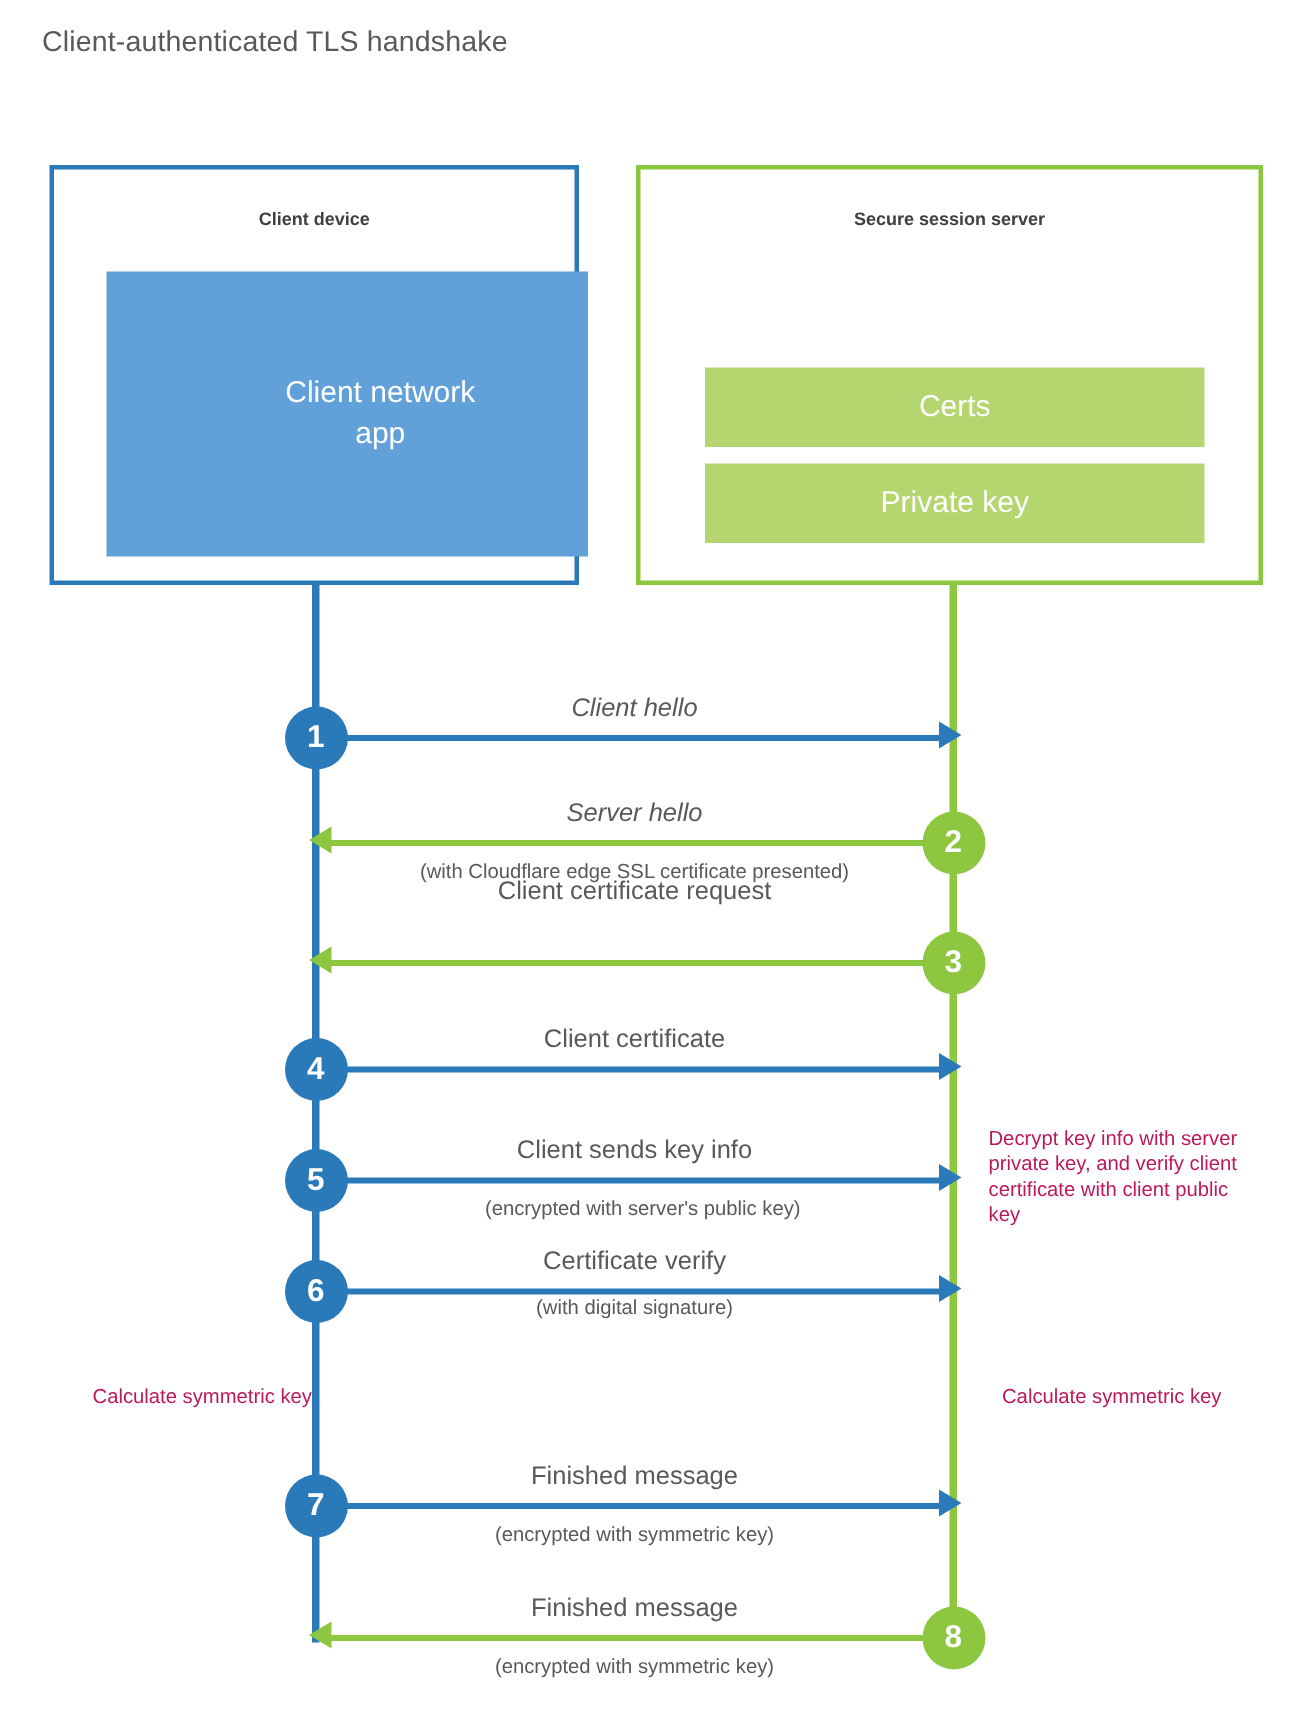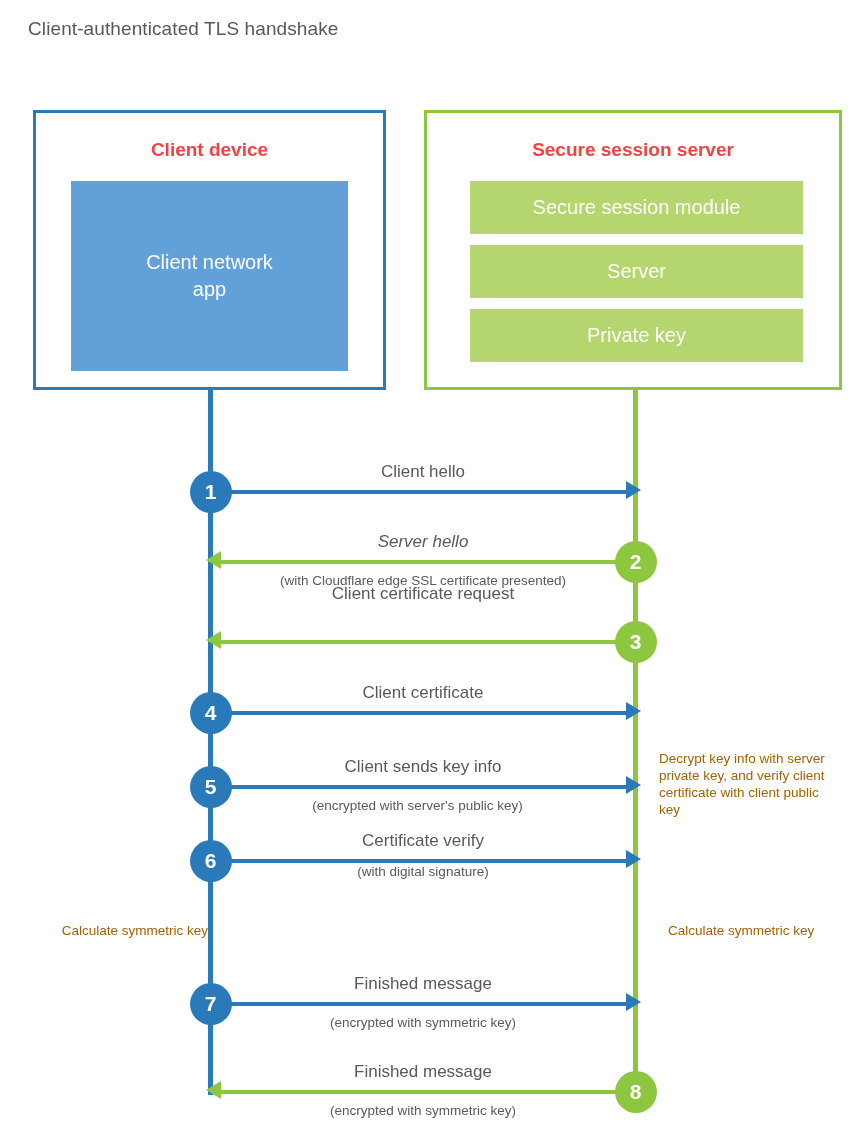--- a/index.html
+++ b/index.html
@@ -29,33 +29,34 @@
   #client-box{
     left:33px;top:110px;width:353px;height:280px;
     border:3px solid #2a7ab9;
   }
   #server-box{
     left:424px;top:110px;width:418px;height:280px;
     border:3px solid #8dc63f;
   }
   .party-title{
     text-align:center;
-    font-size:19px;
+    font-size:12px;
     font-weight:bold;
-    color:#ef4444;
+    color:#404040;
     margin-top:26px;
   }
   #client-app{
     position:absolute;left:35px;top:68px;width:277px;height:190px;
     background:#61a0d8;
     color:#ffffff;
     font-size:20px;
     line-height:27px;
     display:flex;align-items:center;justify-content:center;
     text-align:center;
+    padding-left:44px;
   }
   .server-item{
     position:absolute;left:43px;width:333px;height:53px;
     background:#b5d66f;
     color:#ffffff;
     font-size:20px;
     display:flex;align-items:center;justify-content:center;
     text-align:center;
   }
   #server-item-0{top:68px;}
@@ -104,78 +105,75 @@
     text-align:center;
     font-size:13.5px;
     color:#58595b;
     white-space:nowrap;
   }
 
   
   .side-note{
     font-size:13.5px;
     line-height:17px;
-    color:#a16207;
+    color:#be185d;
   }
   #note-decrypt{left:659px;top:750px;width:180px;text-align:left;}
   #note-calc-client{left:60px;top:922px;width:148px;text-align:right;}
   #note-calc-server{left:668px;top:922px;width:170px;text-align:left;}
 </style>
 </head>
 <body>
 
 <div class="abs" id="page-title">Client-authenticated TLS handshake</div>
 
 <div class="abs party-box" id="client-box">
   <div class="party-title">Client device</div>
   <div id="client-app">
     <span style="white-space: pre-line;">Client network
 app</span>
   </div>
 </div>
 
 <div class="abs party-box" id="server-box">
   <div class="party-title">Secure session server</div>
-  <div class="server-item" id="server-item-0">
-    <span>Secure session module</span>
-  </div>
   <div class="server-item" id="server-item-1">
-    <span>Server</span>
+    <span>Certs</span>
   </div>
   <div class="server-item" id="server-item-2">
     <span>Private key</span>
   </div>
 </div>
 
 <div class="abs" id="client-lifeline"></div>
 <div class="abs" id="server-lifeline"></div>
 
 <div id="messages-layer">
     <div class="abs msg-line blue" style="left: 210.5px; top: 490px; width: 417px;"></div>
     <div class="abs arrow-head right blue" style="top: 481px; left: 625.5px; border-left-color: rgb(42, 122, 185);"></div>
     <div class="abs step-circle blue" style="left: 189.5px; top: 471px;">1</div>
-    <div class="abs msg-label" style="left: 210.5px; width: 425px; top: 462px;">Client hello</div>
+    <div class="abs msg-label" style="left: 210.5px; width: 425px; top: 462px; font-style: italic;">Client hello</div>
     <div class="abs msg-line green" style="left: 218.5px; top: 560px; width: 417px;"></div>
     <div class="abs arrow-head left green" style="top: 551px; left: 205.5px; border-right-color: rgb(141, 198, 63);"></div>
     <div class="abs step-circle green" style="left: 614.5px; top: 541px;">2</div>
     <div class="abs msg-label" style="left: 210.5px; width: 425px; top: 532px; font-style: italic;">Server hello</div>
     <div class="abs msg-sub" style="left: 210.5px; width: 425px; top: 573px;">(with Cloudflare edge SSL certificate presented)</div>
     <div class="abs msg-line green" style="left: 218.5px; top: 640px; width: 417px;"></div>
     <div class="abs arrow-head left green" style="top: 631px; left: 205.5px; border-right-color: rgb(141, 198, 63);"></div>
     <div class="abs step-circle green" style="left: 614.5px; top: 621px;">3</div>
     <div class="abs msg-label" style="left: 210.5px; width: 425px; top: 584px;">Client certificate request</div>
     <div class="abs msg-line blue" style="left: 210.5px; top: 711px; width: 417px;"></div>
     <div class="abs arrow-head right blue" style="top: 702px; left: 625.5px; border-left-color: rgb(42, 122, 185);"></div>
     <div class="abs step-circle blue" style="left: 189.5px; top: 692px;">4</div>
     <div class="abs msg-label" style="left: 210.5px; width: 425px; top: 683px;">Client certificate</div>
     <div class="abs msg-line blue" style="left: 210.5px; top: 785px; width: 417px;"></div>
     <div class="abs arrow-head right blue" style="top: 776px; left: 625.5px; border-left-color: rgb(42, 122, 185);"></div>
     <div class="abs step-circle blue" style="left: 189.5px; top: 766px;">5</div>
     <div class="abs msg-label" style="left: 210.5px; width: 425px; top: 757px;">Client sends key info</div>
-    <div class="abs msg-sub" style="left: 205px; width: 425px; top: 798px; text-align: center;">(encrypted with server's public key)</div>
+    <div class="abs msg-sub" style="left: 216px; width: 425px; top: 798px; text-align: center;">(encrypted with server's public key)</div>
     <div class="abs msg-line blue" style="left: 210.5px; top: 859px; width: 417px;"></div>
     <div class="abs arrow-head right blue" style="top: 850px; left: 625.5px; border-left-color: rgb(42, 122, 185);"></div>
     <div class="abs step-circle blue" style="left: 189.5px; top: 840px;">6</div>
     <div class="abs msg-label" style="left: 210.5px; width: 425px; top: 831px;">Certificate verify</div>
     <div class="abs msg-sub" style="left: 210.5px; width: 425px; top: 864px;">(with digital signature)</div>
     <div class="abs msg-line blue" style="left: 210.5px; top: 1002px; width: 417px;"></div>
     <div class="abs arrow-head right blue" style="top: 993px; left: 625.5px; border-left-color: rgb(42, 122, 185);"></div>
     <div class="abs step-circle blue" style="left: 189.5px; top: 983px;">7</div>
     <div class="abs msg-label" style="left: 210.5px; width: 425px; top: 974px;">Finished message</div>
     <div class="abs msg-sub" style="left: 210.5px; width: 425px; top: 1015px;">(encrypted with symmetric key)</div>

